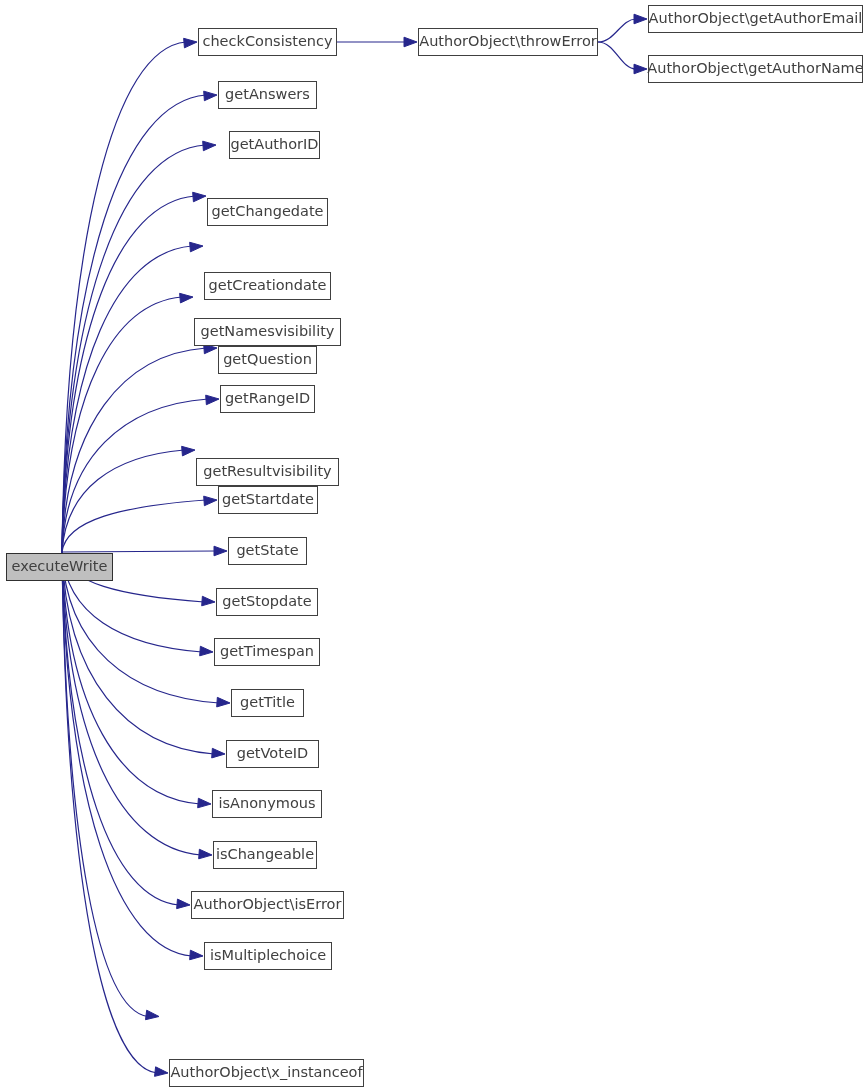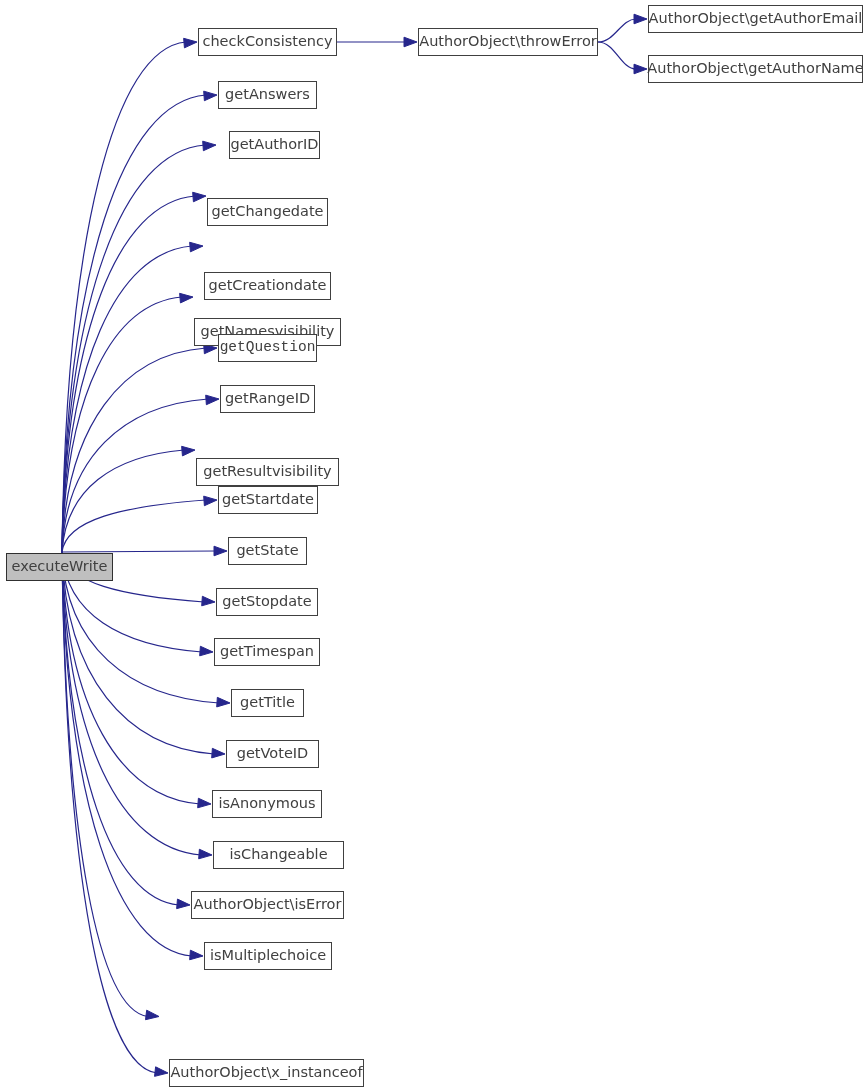--- a/index.html
+++ b/index.html
@@ -99,30 +99,30 @@
       <path d="M598,42 C615.1,42 620.8,69 636,69" fill="none" stroke="#26268c" stroke-width="1.2"></path>
       <polygon points="647.00,69.00 634.00,64.20 634.00,73.80" fill="#26268c" stroke="#26268c"></polygon>
     </svg>
 <div class="node root" style="left: 6px; top: 538px; width: 107px; height: 28px;">executeWrite</div>
     <div class="node" style="left: 198px; top: 28px; width: 139px; height: 28px;">checkConsistency</div>
     <div class="node" style="left: 218px; top: 81px; width: 99px; height: 28px;">getAnswers</div>
     <div class="node" style="left: 229px; top: 131px; width: 91px; height: 28px;">getAuthorID</div>
     <div class="node" style="left: 207px; top: 182px; width: 121px; height: 28px; margin-top: 16px;">getChangedate</div>
     <div class="node" style="left: 204px; top: 232px; width: 127px; height: 28px; margin-top: 40px;">getCreationdate</div>
     <div class="node" style="left: 194px; top: 283px; width: 147px; height: 28px; margin-top: 35px;">getNamesvisibility</div>
-    <div class="node" style="left: 218px; top: 334px; width: 99px; height: 28px; font-family: Liberation Mono, monospace;">getQuestion</div>
+    <div class="node" style="left: 218px; top: 346px; width: 99px; height: 28px;">getQuestion</div>
     <div class="node" style="left: 220px; top: 385px; width: 95px; height: 28px;">getRangeID</div>
     <div class="node" style="left: 196px; top: 458px; width: 143px; height: 28px;">getResultvisibility</div>
     <div class="node" style="left: 218px; top: 486px; width: 100px; height: 28px;">getStartdate</div>
     <div class="node" style="left: 228px; top: 537px; width: 79px; height: 28px;">getState</div>
     <div class="node" style="left: 216px; top: 588px; width: 102px; height: 28px;">getStopdate</div>
     <div class="node" style="left: 214px; top: 638px; width: 106px; height: 28px;">getTimespan</div>
     <div class="node" style="left: 231px; top: 689px; width: 73px; height: 28px;">getTitle</div>
     <div class="node" style="left: 226px; top: 740px; width: 93px; height: 28px;">getVoteID</div>
     <div class="node" style="left: 212px; top: 790px; width: 110px; height: 28px;">isAnonymous</div>
-    <div class="node" style="left: 213px; top: 841px; width: 131px; height: 28px;">isChangeable</div>
+    <div class="node" style="left: 213px; top: 841px; width: 104px; height: 28px;">isChangeable</div>
     <div class="node" style="left: 191px; top: 891px; width: 153px; height: 28px;">AuthorObject\isError</div>
     <div class="node" style="left: 204px; top: 942px; width: 128px; height: 28px;">isMultiplechoice</div>
     <div class="node" style="left: 169px; top: 1059px; width: 195px; height: 28px;">AuthorObject\x_instanceof</div>
     <div class="node" style="left: 418px; top: 28px; width: 180px; height: 28px;">AuthorObject\throwError</div>
     <div class="node" style="left: 648px; top: 5px; width: 215px; height: 28px;">AuthorObject\getAuthorEmail</div>
     <div class="node" style="left: 648px; top: 55px; width: 215px; height: 28px;">AuthorObject\getAuthorName</div>
   </div>
 
 </body></html>

